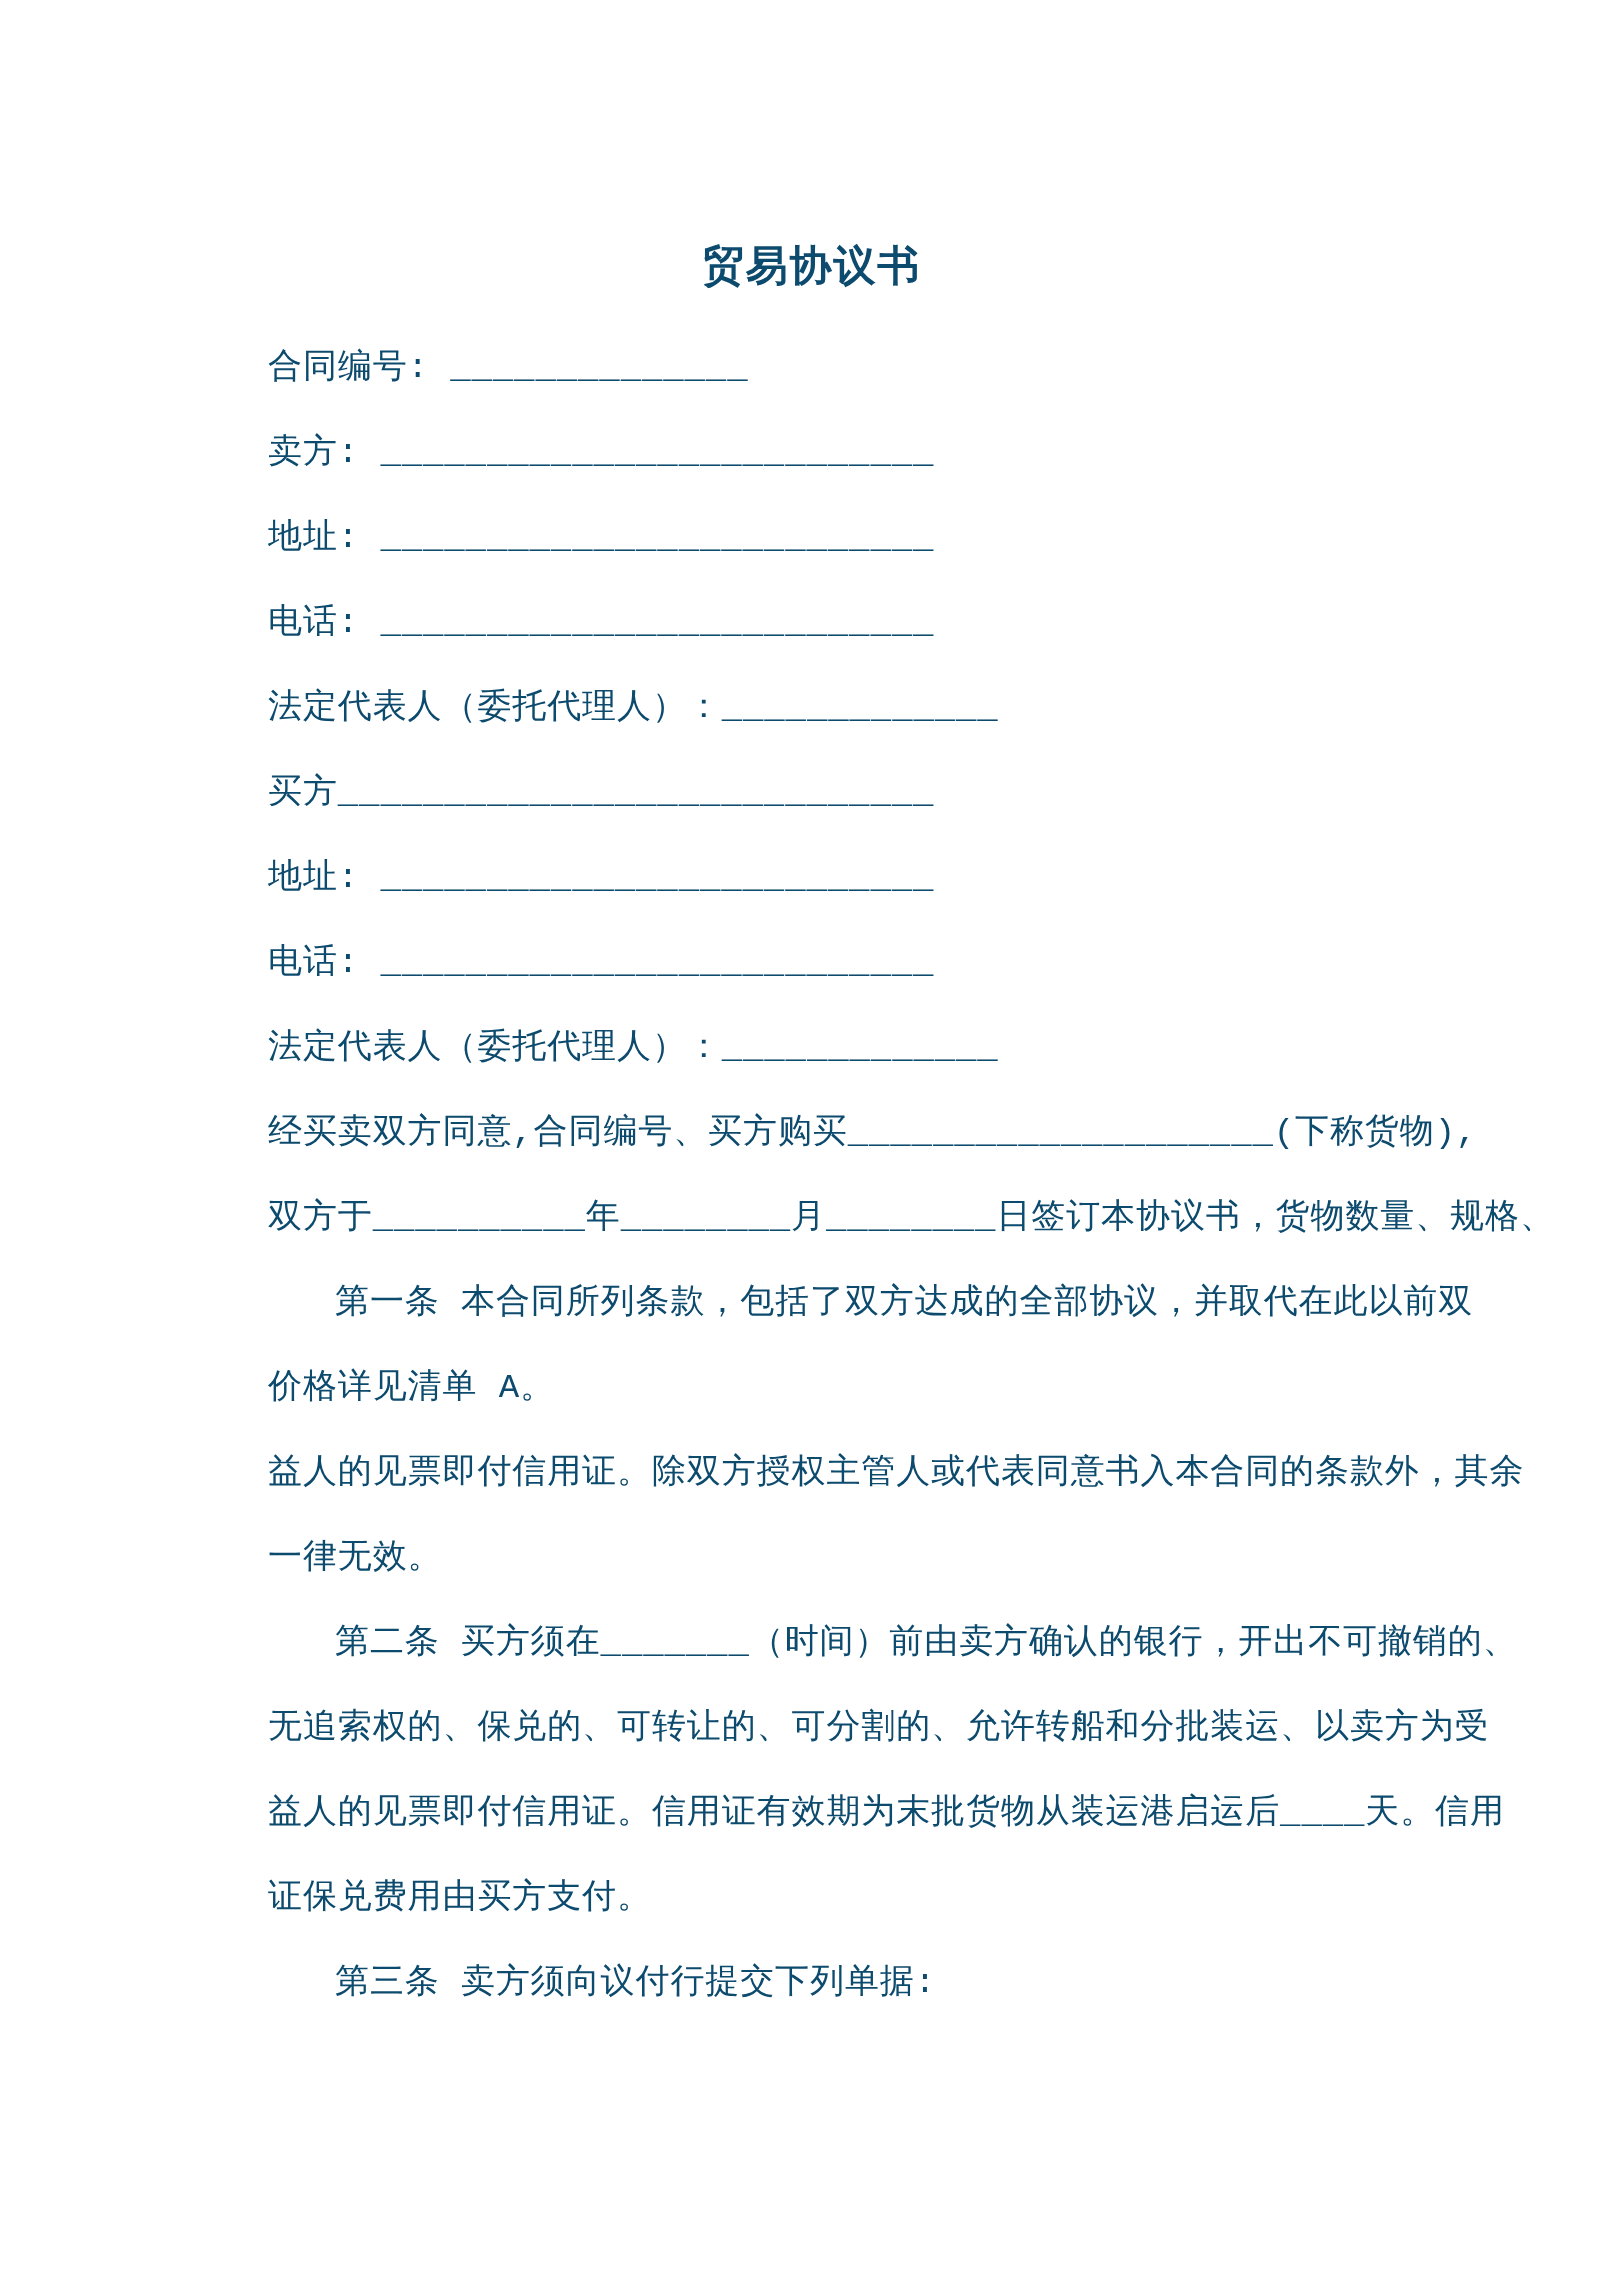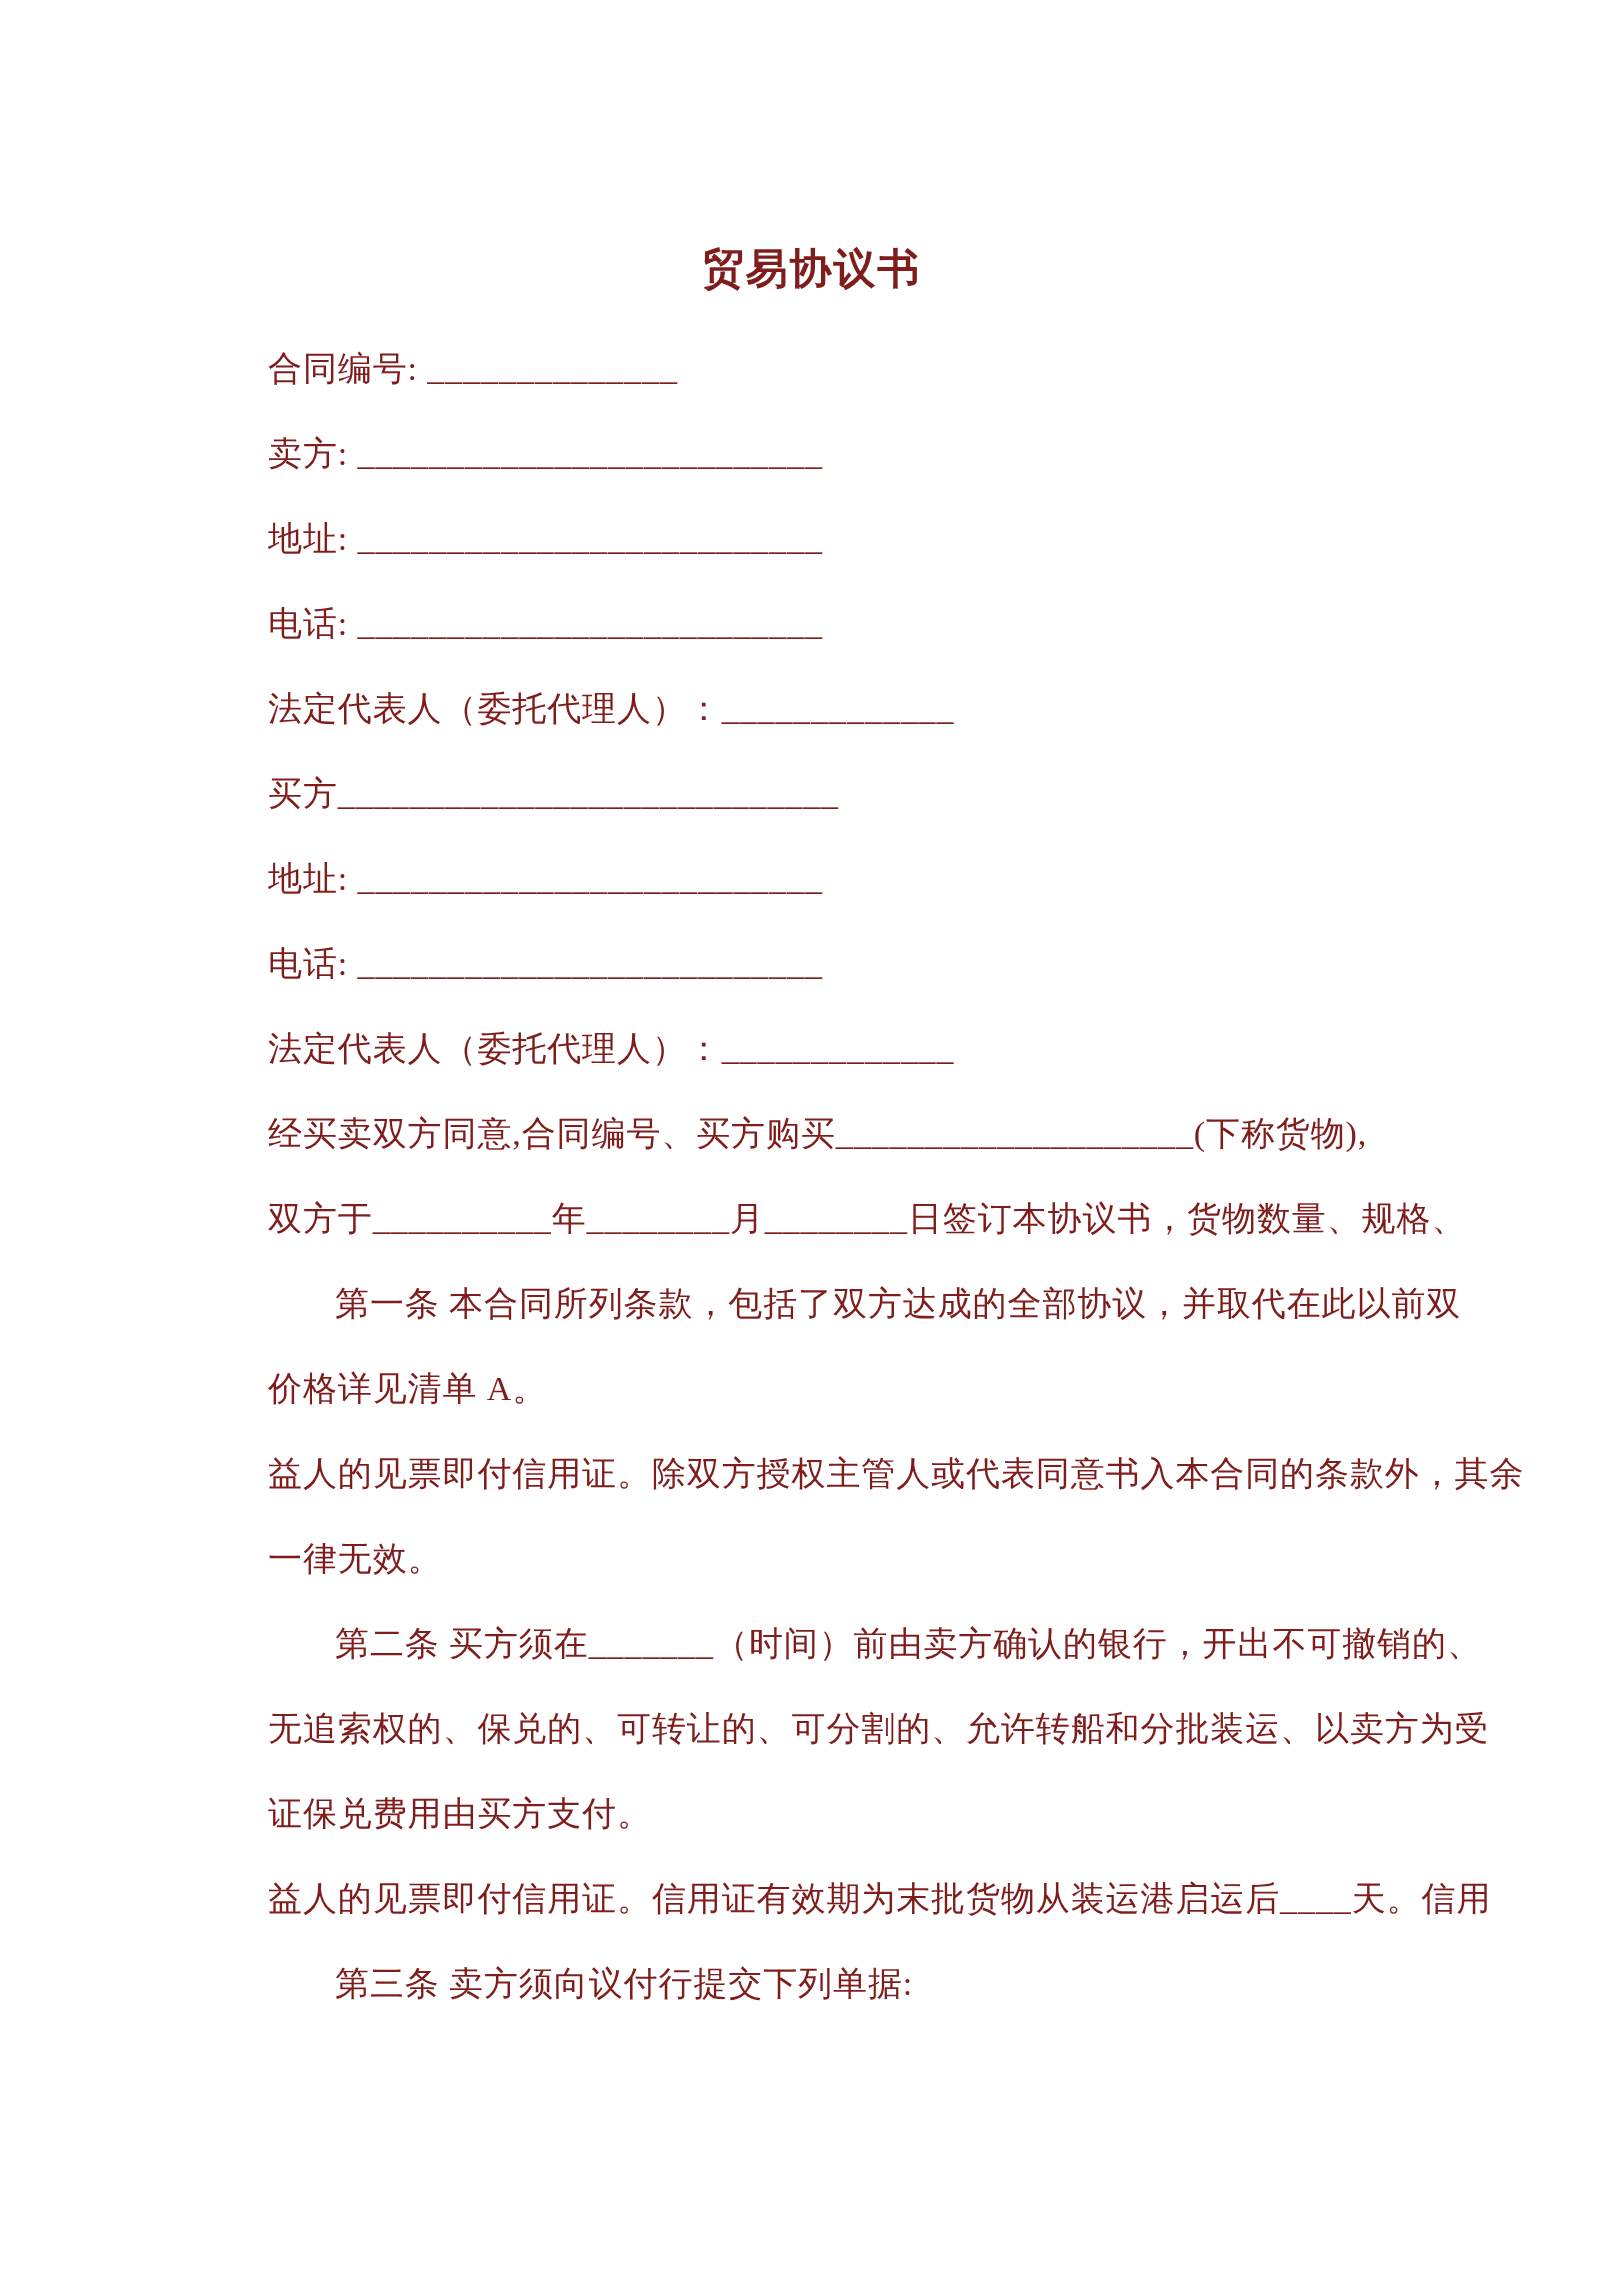--- a/index.html
+++ b/index.html
@@ -6,22 +6,22 @@
     margin: 0;
     padding: 0;
     background: #ffffff;
   }
   .page {
     position: relative;
     width: 1623px;
     height: 2294px;
     margin: 0 auto;
     background: #ffffff;
-    color: #7f1d1d;
-    font-family: Liberation Serif, serif;
+    color: #0c4a6e;
+    font-family: Liberation Mono, monospace;
     box-sizing: border-box;
     padding: 248px 245px 0 245px;
     overflow: hidden;
   }
   .doc-title {
     margin: 0;
     font-size: 42px;
     font-weight: bold;
     line-height: 43px;
     text-align: center;
@@ -57,18 +57,18 @@
       <div class="doc-line">电话: __________________________</div>
       <div class="doc-line">法定代表人（委托代理人）：_____________</div>
       <div class="doc-line">经买卖双方同意,合同编号、买方购买____________________(下称货物),</div>
       <div class="doc-line">双方于__________年________月________日签订本协议书，货物数量、规格、</div>
       <div class="doc-line" style="padding-left: 67px;">第一条 本合同所列条款，包括了双方达成的全部协议，并取代在此以前双</div>
       <div class="doc-line">价格详见清单 A。</div>
       <div class="doc-line">益人的见票即付信用证。除双方授权主管人或代表同意书入本合同的条款外，其余</div>
       <div class="doc-line">一律无效。</div>
       <div class="doc-line" style="padding-left: 67px;">第二条 买方须在_______（时间）前由卖方确认的银行，开出不可撤销的、</div>
       <div class="doc-line">无追索权的、保兑的、可转让的、可分割的、允许转船和分批装运、以卖方为受</div>
+      <div class="doc-line">益人的见票即付信用证。信用证有效期为末批货物从装运港启运后____天。信用</div>
       <div class="doc-line">证保兑费用由买方支付。</div>
-      <div class="doc-line">益人的见票即付信用证。信用证有效期为末批货物从装运港启运后____天。信用</div>
       <div class="doc-line" style="padding-left: 67px;">第三条 卖方须向议付行提交下列单据:</div>
     </div>
 </div>
 
 
 </body></html>

